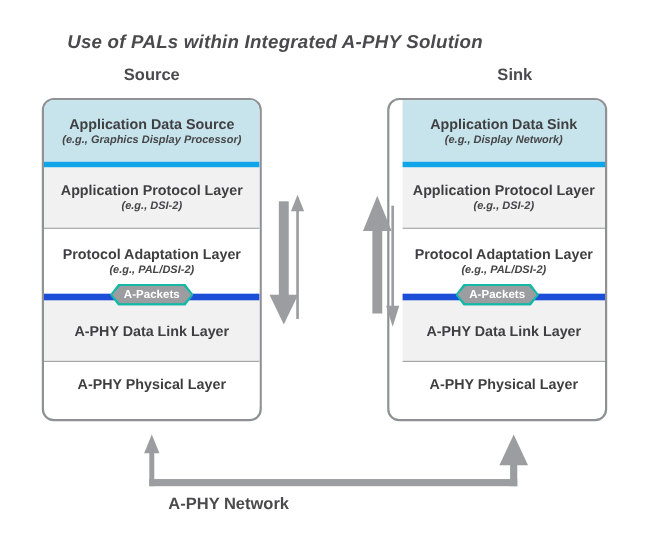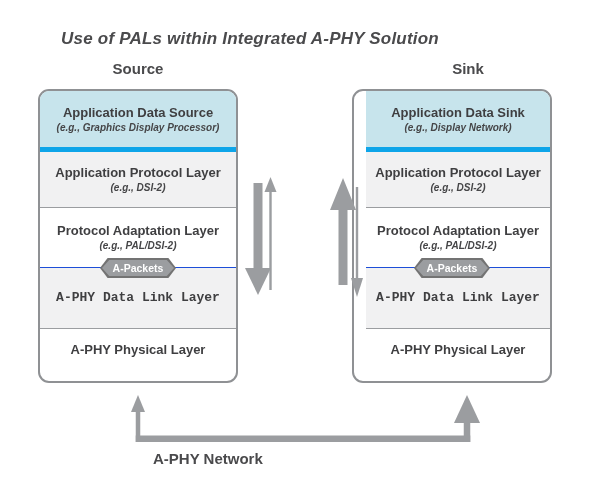--- a/index.html
+++ b/index.html
@@ -67,31 +67,31 @@
   .layer .layer-subtitle {
     font-size: 10px;
     font-weight: bold;
     font-style: italic;
     color: #464648;
     line-height: 12px;
   }
   .layer.l1 { height: 56px; background: #c7e4ec; }
   .layer.l2 { height: 60px; background: #f1f1f2; border-top: 5px solid #0ea5e9; }
   .layer.l3 { height: 60px; background: #ffffff; border-top: 1px solid #9b9da0; }
-  .layer.l4 { height: 61px; background: #f1f1f2; border-top: 1px solid #1d4ed8; font-family: Liberation Mono, monospace; }
+  .layer.l4 { height: 61px; background: #f1f1f2; border-top: 6px solid #1d4ed8; }
   .layer.l5 { height: 42px; background: #ffffff; border-top: 1px solid #9b9da0; }
 
   .badge {
     position: absolute;
     top: 167px;
     left: 50%;
     transform: translateX(-50%);
     width: 76px;
     height: 20px;
-    background: #737373;
+    background: #14b8a6;
     clip-path: polygon(10% 0, 90% 0, 100% 50%, 90% 100%, 10% 100%, 0 50%);
   }
   .badge-inner {
     position: absolute;
     inset: 2px;
     background: #9b9da0;
     clip-path: polygon(10% 0, 90% 0, 100% 50%, 90% 100%, 10% 100%, 0 50%);
     display: flex;
     align-items: center;
     justify-content: center;

